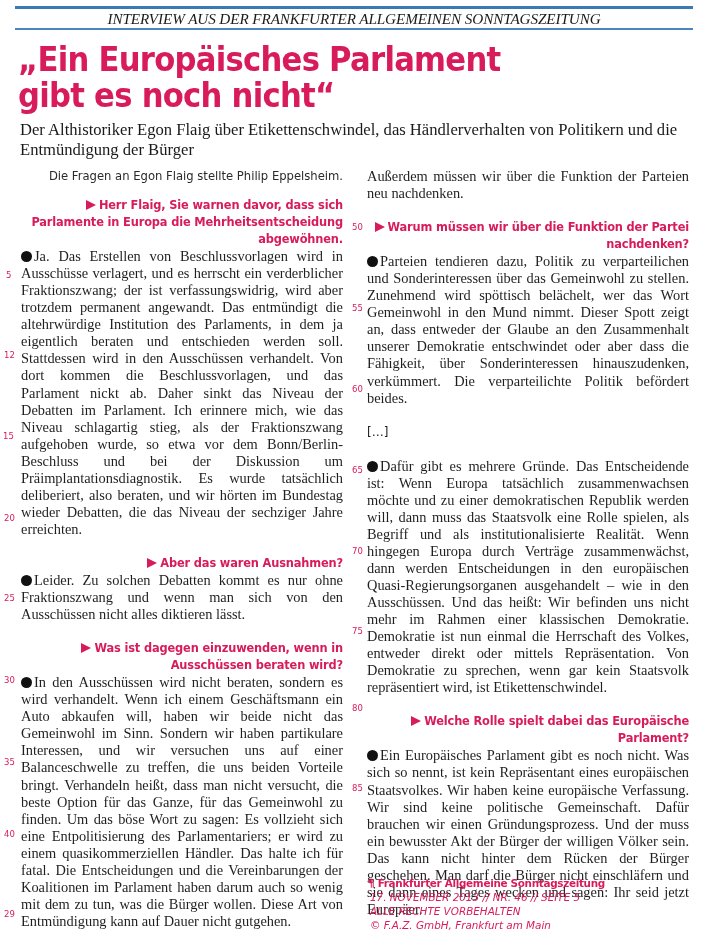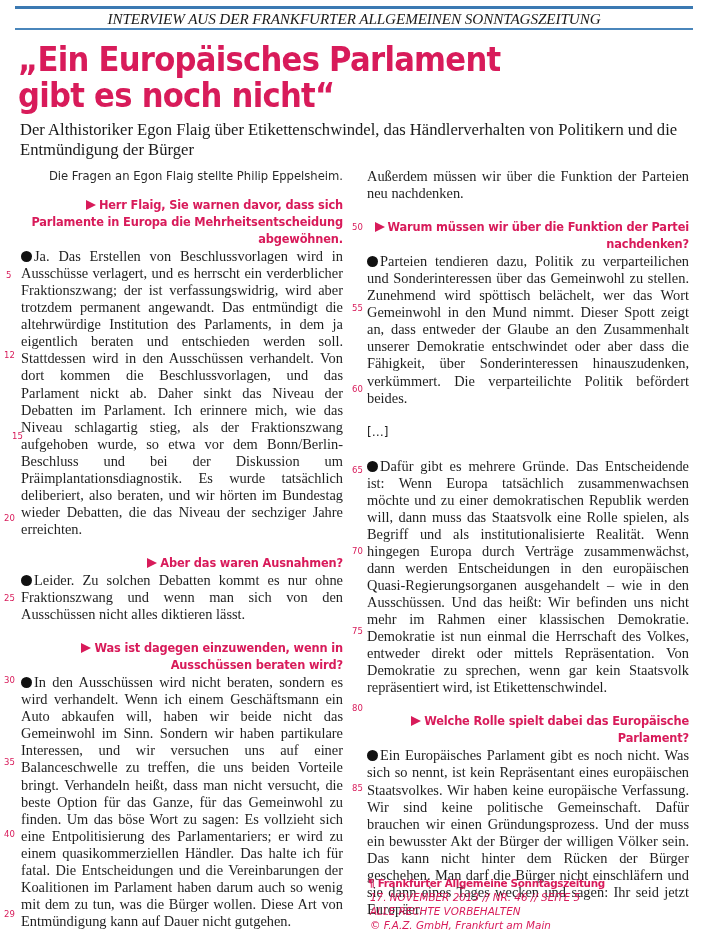--- a/index.html
+++ b/index.html
@@ -64,21 +64,21 @@
 
   <p class="a"><span class="dot"></span><span>Dafür gibt es mehrere Gründe. Das Entscheidende ist: Wenn Europa tatsächlich zusammenwachsen möchte und zu einer demokratischen Republik werden will, dann muss das Staatsvolk eine Rolle spielen, als Begriff und als institutionalisierte Realität. Wenn hingegen Europa durch Verträge zusammenwächst, dann werden Entscheidungen in den europäischen Quasi-Regierungsorganen ausgehandelt – wie in den Ausschüssen. Und das heißt: Wir befinden uns nicht mehr im Rahmen einer klassischen Demokratie. Demokratie ist nun einmal die Herrschaft des Volkes, entweder direkt oder mittels Repräsentation. Von Demokratie zu sprechen, wenn gar kein Staatsvolk repräsentiert wird, ist Etikettenschwindel.</span></p>
 
   <p class="q"><span class="tri"></span><span>Welche Rolle spielt dabei das Europäische Parlament?</span></p>
   <p class="a"><span class="dot"></span><span>Ein Europäisches Parlament gibt es noch nicht. Was sich so nennt, ist kein Repräsentant eines europäischen Staatsvolkes. Wir haben keine europäische Verfassung. Wir sind keine politische Gemeinschaft. Dafür brauchen wir einen Gründungsprozess. Und der muss ein bewusster Akt der Bürger der willigen Völker sein. Das kann nicht hinter dem Rücken der Bürger geschehen. Man darf die Bürger nicht einschläfern und sie dann eines Tages wecken und sagen: Ihr seid jetzt Europäer.</span></p>
 
 </div>
 
 <div class="ln" style="left:6px;top:270px">5</div>
 <div class="ln" style="left:4px;top:350px">12</div>
-<div class="ln" style="left:12px;top:431px">15</div>
+<div class="ln" style="left:3px;top:431px">15</div>
 <div class="ln" style="left:4px;top:513px">20</div>
 <div class="ln" style="left:4px;top:593px">25</div>
 <div class="ln" style="left:4px;top:675px">30</div>
 <div class="ln" style="left:4px;top:757px">35</div>
 <div class="ln" style="left:4px;top:829px">40</div>
 <div class="ln" style="left:4px;top:909px">29</div>
 
 <div class="ln" style="left:352px;top:222px">50</div>
 <div class="ln" style="left:352px;top:303px">55</div>
 <div class="ln" style="left:352px;top:384px">60</div>

